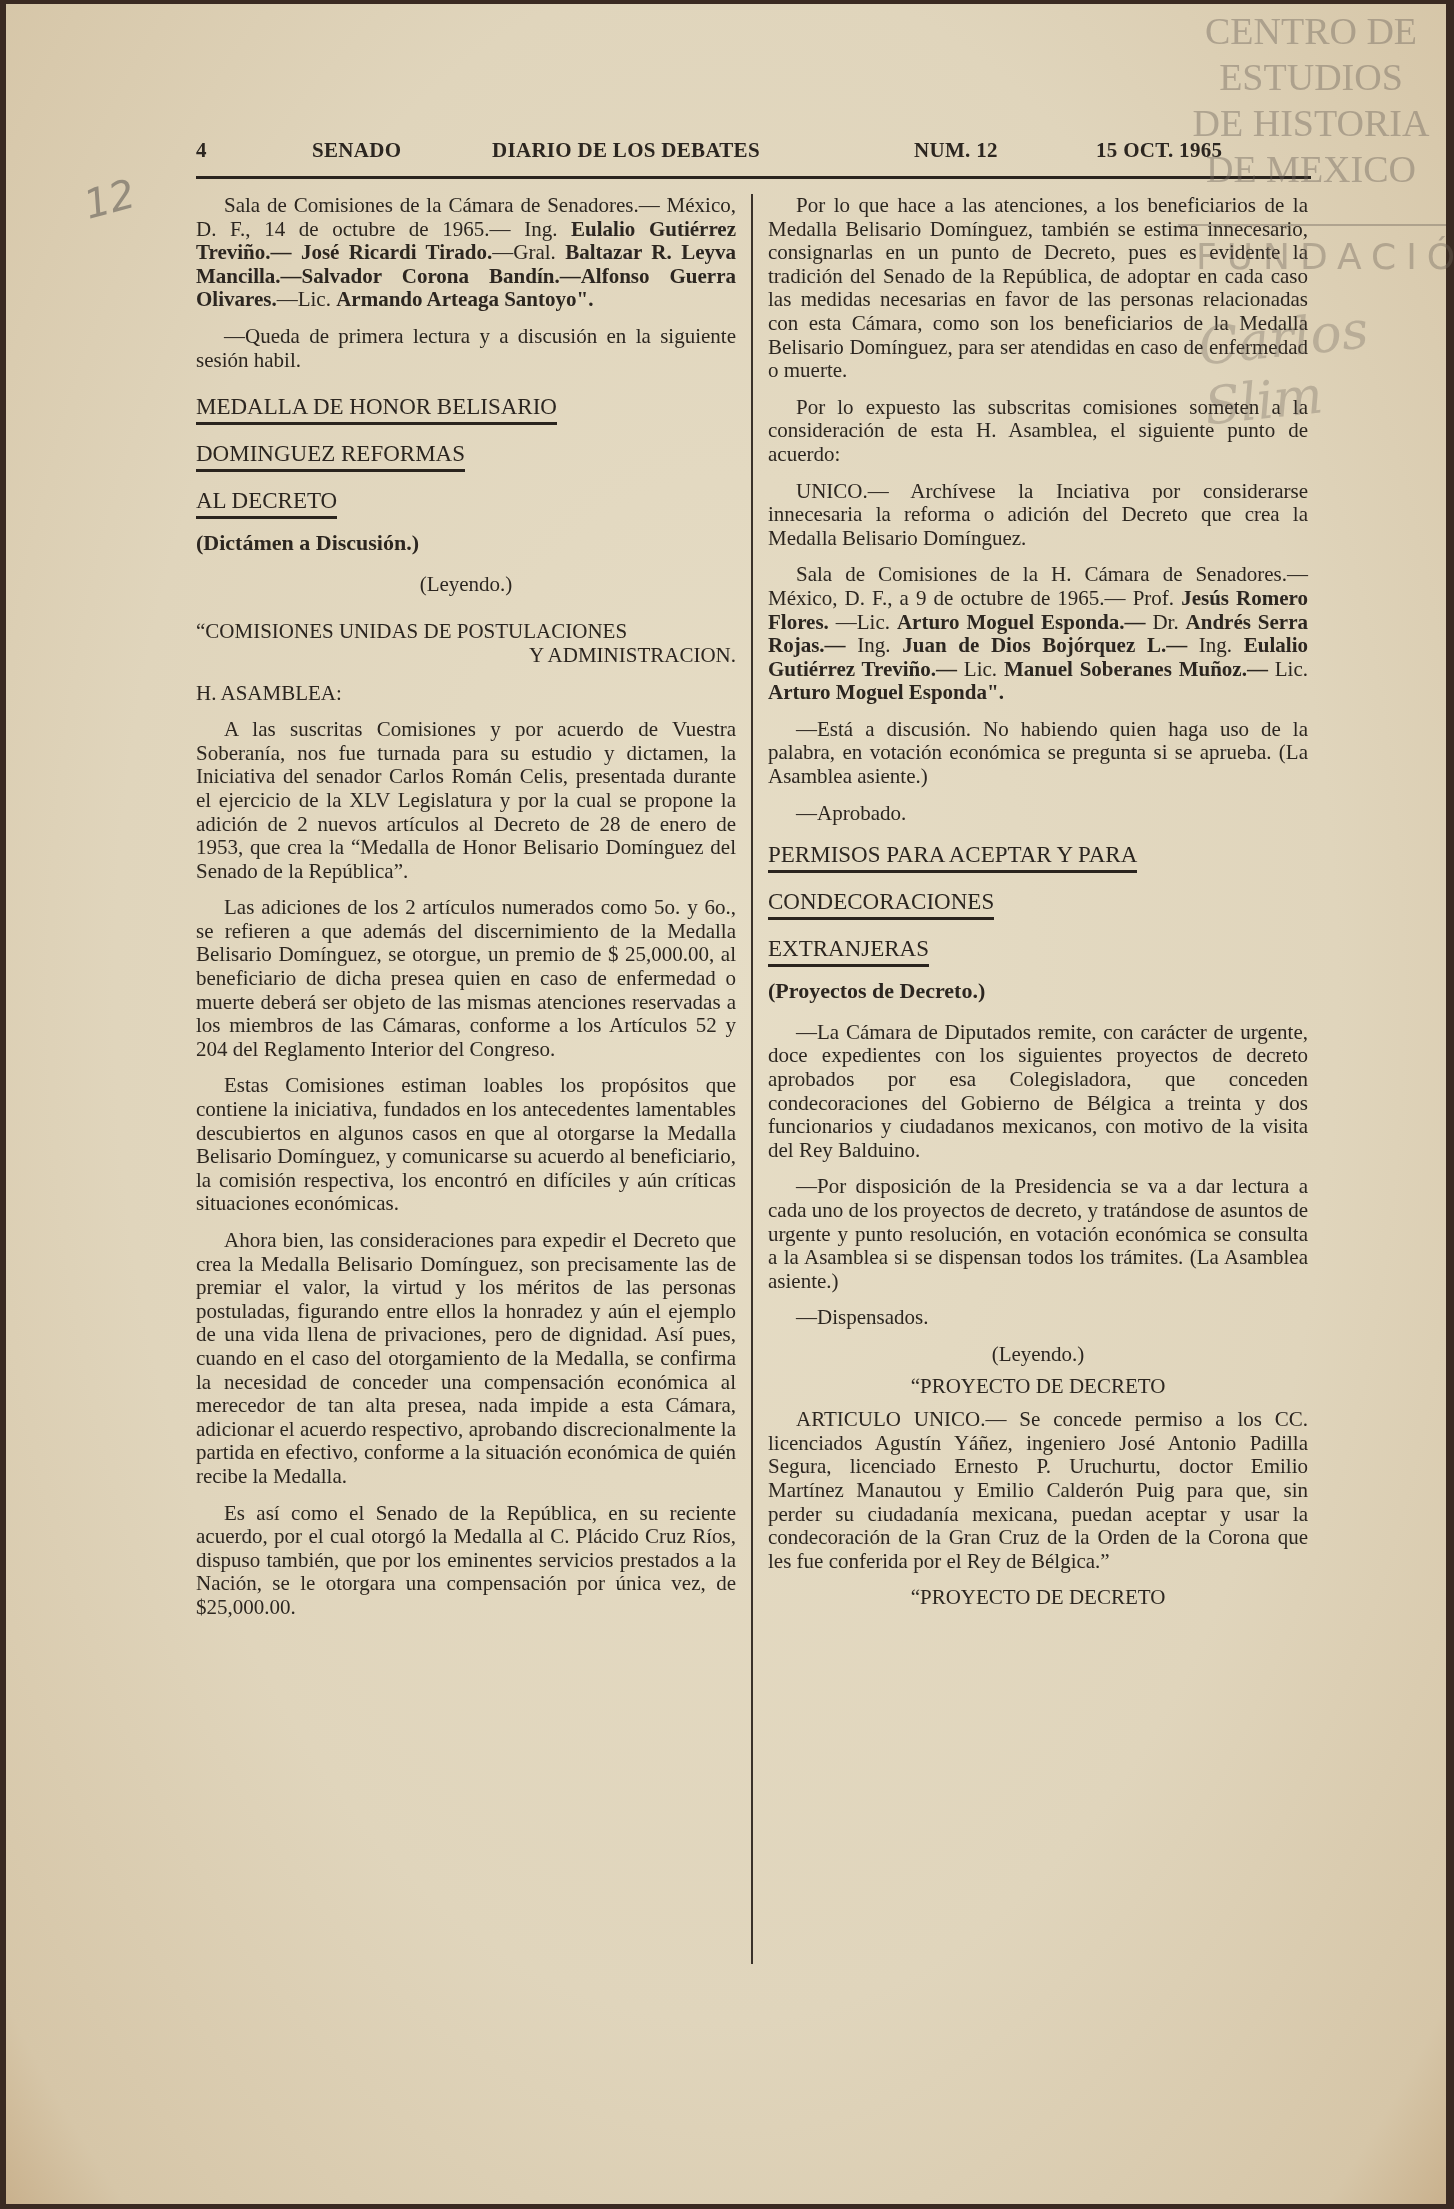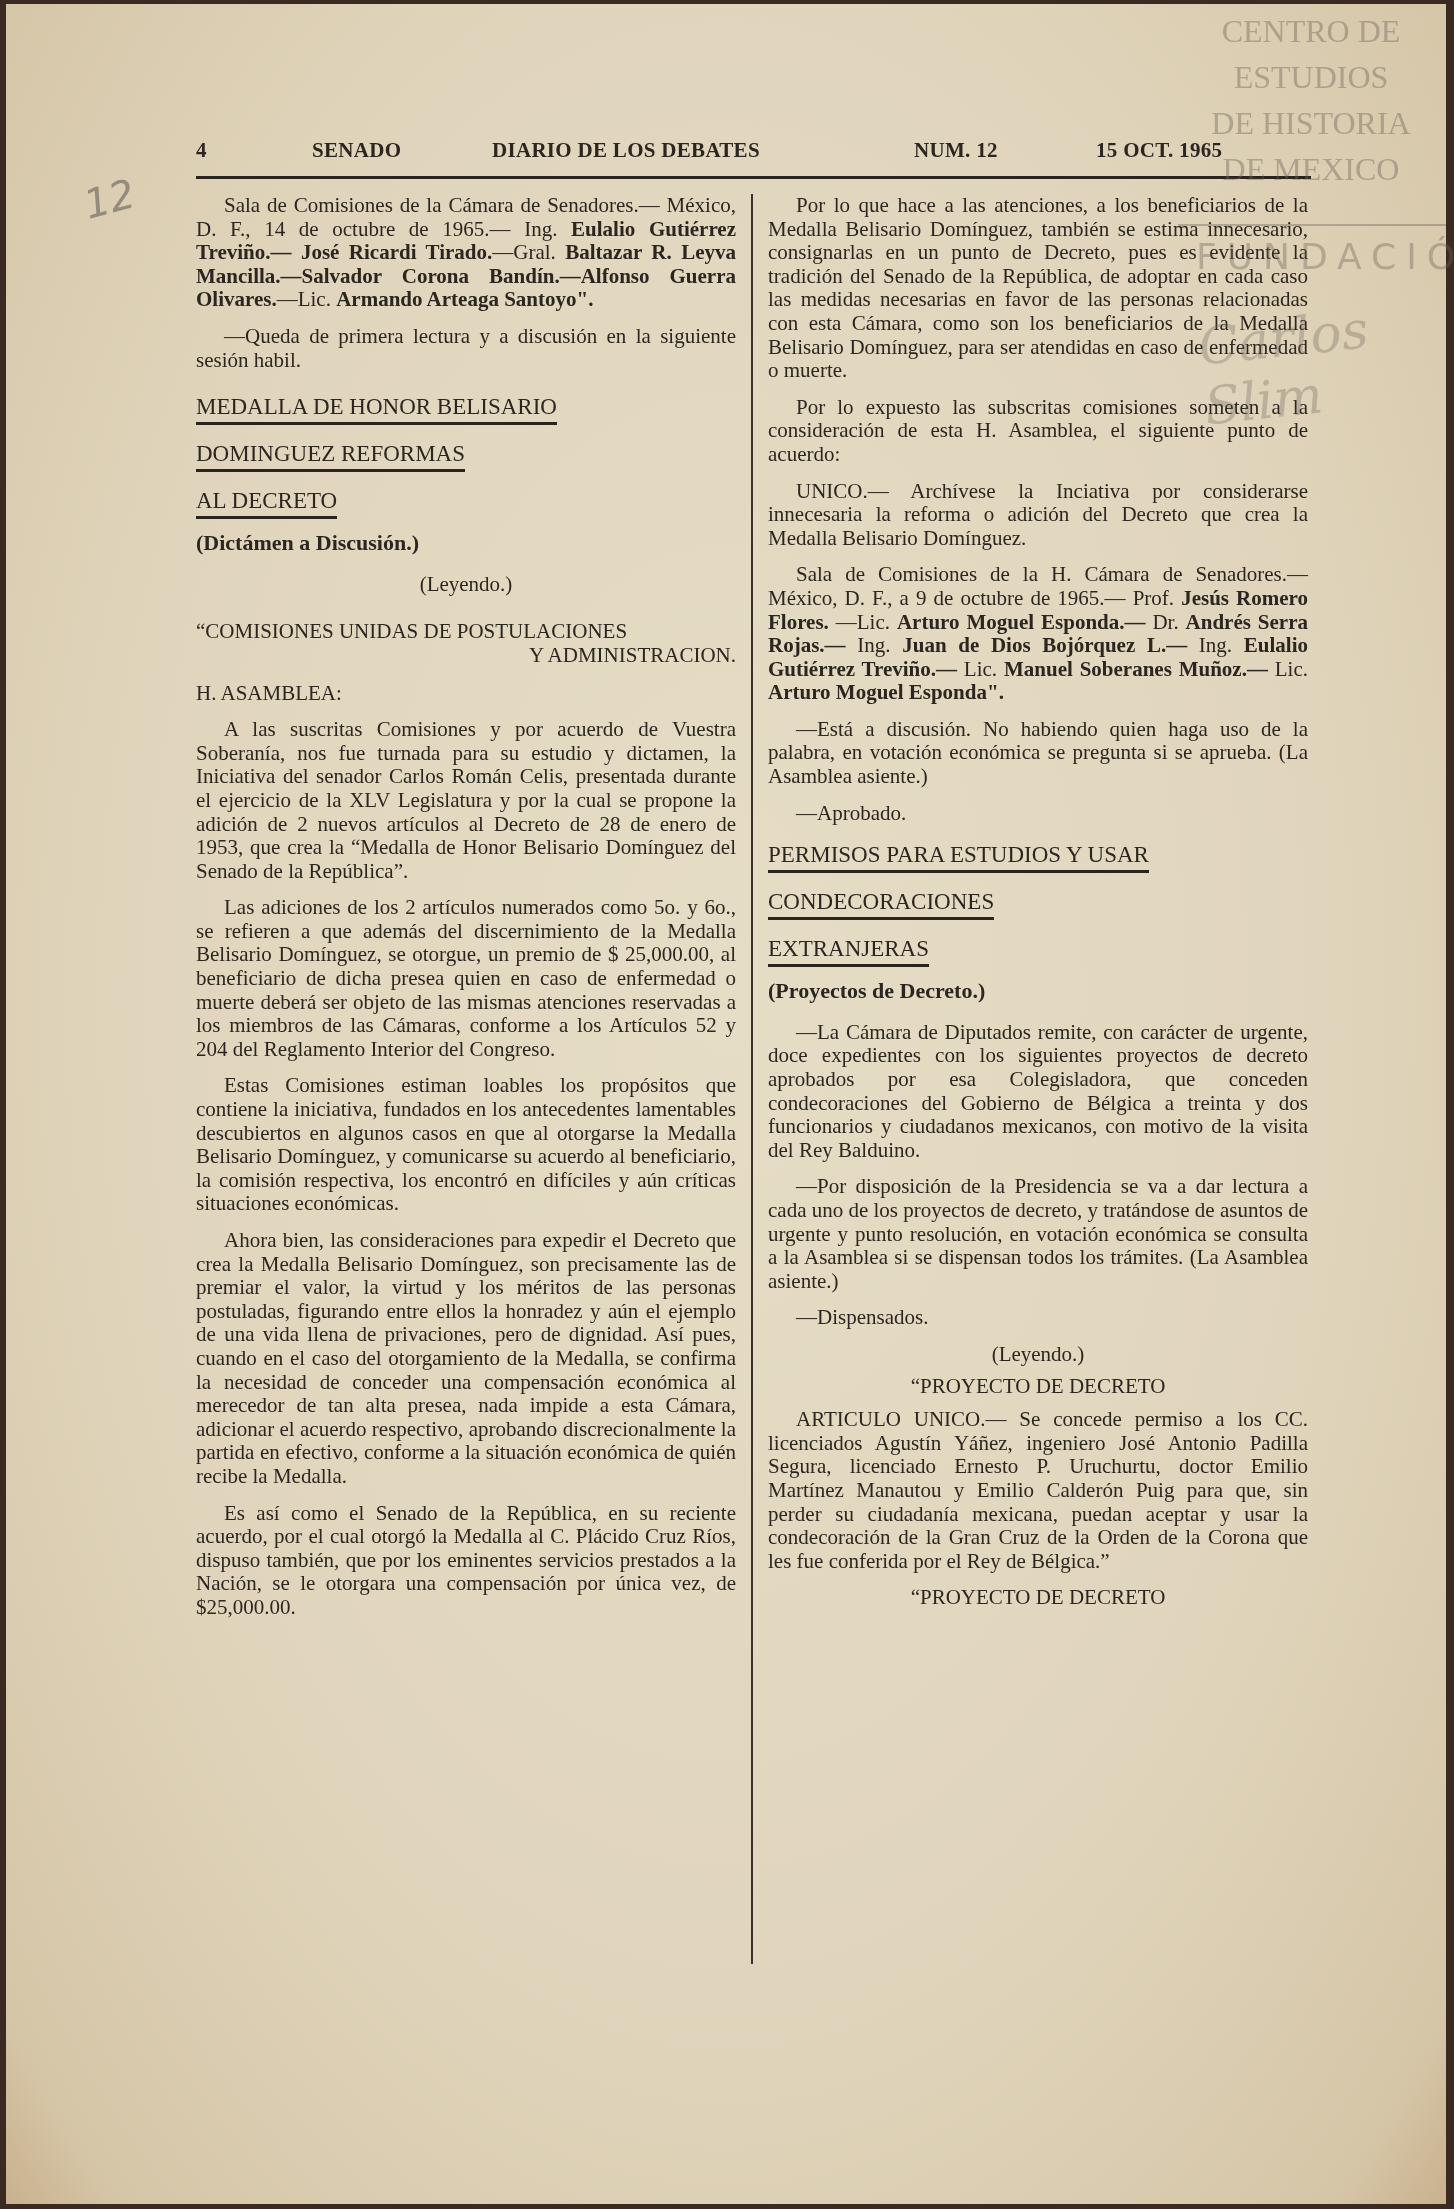--- a/index.html
+++ b/index.html
@@ -33,21 +33,21 @@
   b { font-weight:bold; }
   .heading {
     font-weight:normal; font-size:23px; line-height:26px; display:inline-block;
     border-bottom:3px solid #2a241e; padding-bottom:2px; margin:4px 0 12px 0;
   }
   .sub { font-weight:bold; font-size:22px; margin:0 0 18px 0; text-indent:0; }
   .center { text-align:center; text-indent:0; }
   .right { text-align:right; text-indent:0; }
   .watermark {
     position:absolute; left:1170px; top:4px; width:270px; text-align:center;
-    font-family:"Liberation Serif", serif; font-size:32px; line-height:46px;
+    font-family:"Liberation Serif", serif; font-size:38px; line-height:46px;
     color:rgba(110,100,90,0.42);
   }
   .wm-rule { position:absolute; left:1172px; top:220px; width:268px; height:1.5px; background:rgba(110,100,90,0.4); }
   .wm-fund {
     position:absolute; left:1190px; top:232px; font-family:"DejaVu Sans", sans-serif;
     font-size:36px; letter-spacing:10px; color:rgba(110,100,90,0.38);
   }
   .wm-sign {
     position:absolute; left:1195px; top:300px; font-family:"DejaVu Serif", serif; font-style:italic;
     font-size:52px; color:rgba(110,100,90,0.32); transform:rotate(-6deg);
@@ -102,21 +102,21 @@
     <p>Por lo que hace a las atenciones, a los beneficiarios de la Medalla Belisario Domínguez, también se estima innecesario, consignarlas en un punto de Decreto, pues es evidente la tradición del Senado de la República, de adoptar en cada caso las medidas necesarias en favor de las personas relacionadas con esta Cámara, como son los beneficiarios de la Medalla Belisario Domínguez, para ser atendidas en caso de enfermedad o muerte.</p>
     <p>Por lo expuesto las subscritas comisiones someten a la consideración de esta H. Asamblea, el siguiente punto de acuerdo:</p>
     <p>UNICO.— Archívese la Inciativa por considerarse innecesaria la reforma o adición del Decreto que crea la Medalla Belisario Domínguez.</p>
     <p>
       <span>Sala de Comisiones de la H. Cámara de Senadores.— México, D. F., a 9 de octubre de 1965.— Prof. </span><b>Jesús Romero Flores.</b><span> —Lic. </span><b>Arturo Moguel Esponda.—</b><span> Dr. </span><b>Andrés Serra Rojas.—</b><span> Ing. </span><b>Juan de Dios Bojórquez L.—</b><span> Ing. </span><b>Eulalio Gutiérrez Treviño.—</b><span> Lic. </span><b>Manuel Soberanes Muñoz.—</b><span> Lic. </span><b>Arturo Moguel Esponda".</b>
     </p>
     <p>—Está a discusión. No habiendo quien haga uso de la palabra, en votación económica se pregunta si se aprueba. (La Asamblea asiente.)</p>
     <p>—Aprobado.</p>
 
     <div style="margin-top:10px">
-      <div class="heading">PERMISOS PARA ESTUDIOS Y USAR</div><br>
+      <div class="heading">PERMISOS PARA ACEPTAR Y PARA</div><br>
       <div class="heading">CONDECORACIONES</div><br>
       <div class="heading">EXTRANJERAS</div>
     </div>
     <p class="sub">(Proyectos de Decreto.)</p>
     <p>—La Cámara de Diputados remite, con carácter de urgente, doce expedientes con los siguientes proyectos de decreto aprobados por esa Colegisladora, que conceden condecoraciones del Gobierno de Bélgica a treinta y dos funcionarios y ciudadanos mexicanos, con motivo de la visita del Rey Balduino.</p>
     <p>—Por disposición de la Presidencia se va a dar lectura a cada uno de los proyectos de decreto, y tratándose de asuntos de urgente y punto resolución, en votación económica se consulta a la Asamblea si se dispensan todos los trámites. (La Asamblea asiente.)</p>
     <p>—Dispensados.</p>
     <p class="center" style="margin-bottom:8px">(Leyendo.)</p>
     <p class="center" style="margin-bottom:10px">“PROYECTO DE DECRETO</p>
     <p>ARTICULO UNICO.— Se concede permiso a los CC. licenciados Agustín Yáñez, ingeniero José Antonio Padilla Segura, licenciado Ernesto P. Uruchurtu, doctor Emilio Martínez Manautou y Emilio Calderón Puig para que, sin perder su ciudadanía mexicana, puedan aceptar y usar la condecoración de la Gran Cruz de la Orden de la Corona que les fue conferida por el Rey de Bélgica.”</p>

